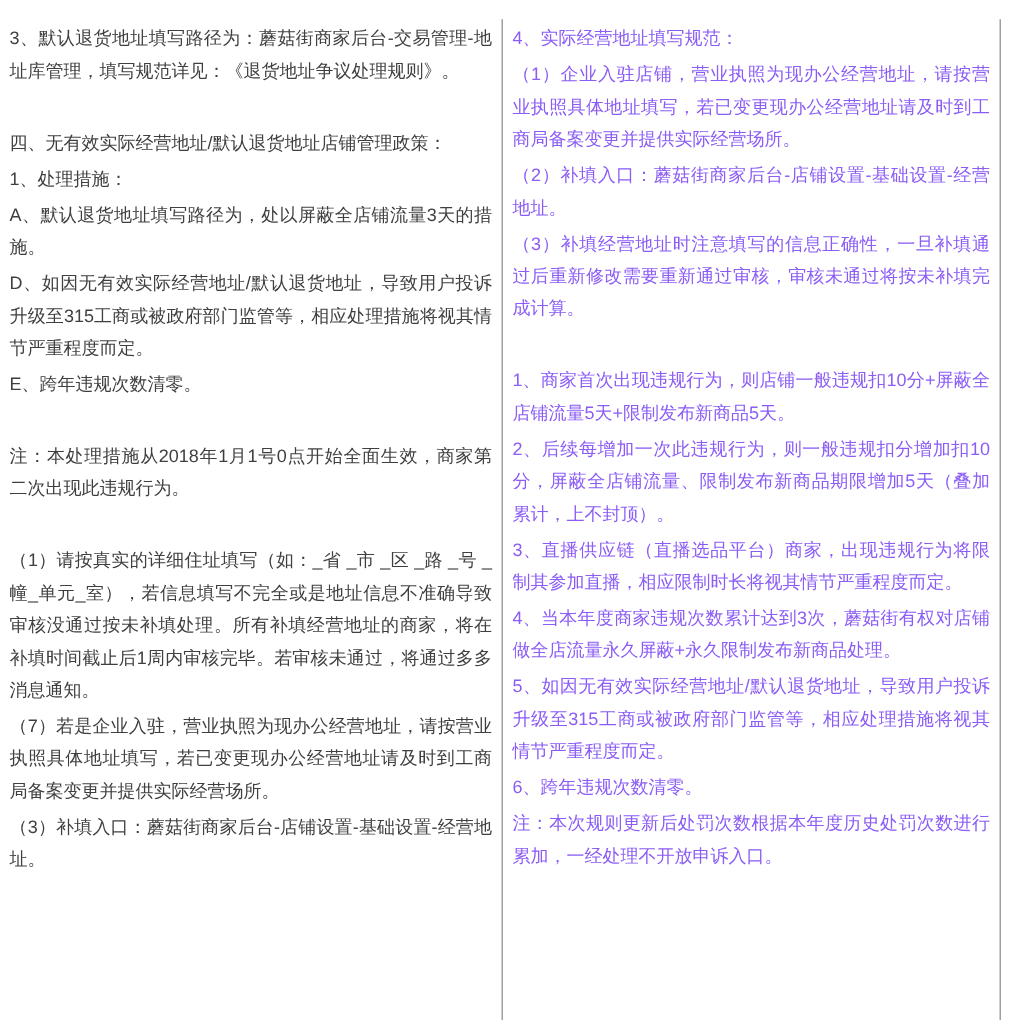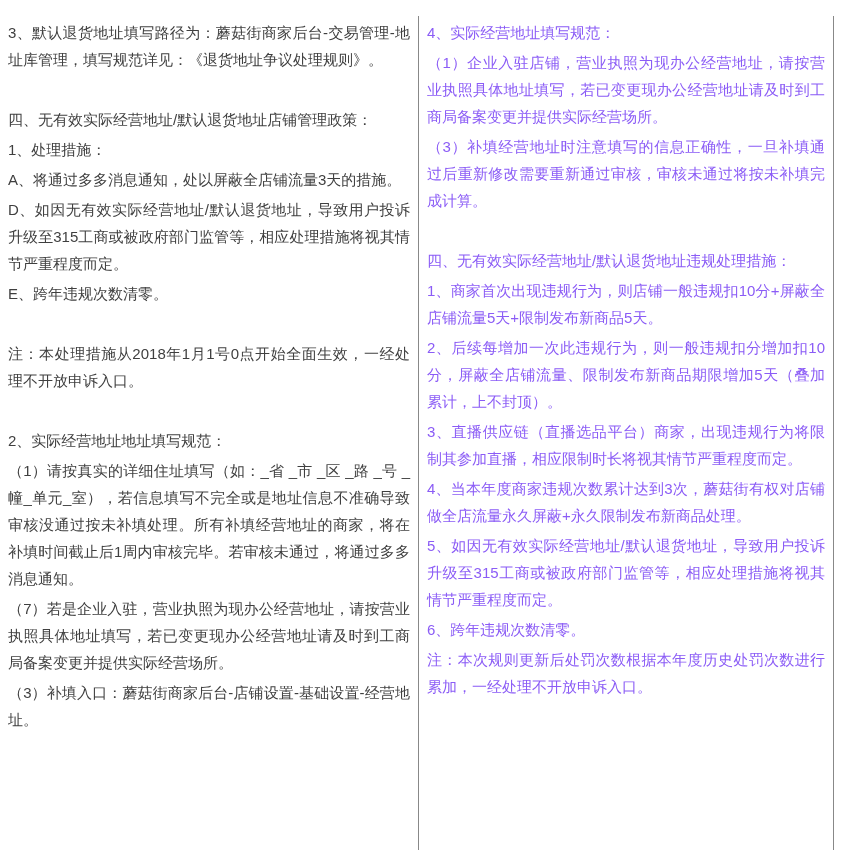--- a/index.html
+++ b/index.html
@@ -50,37 +50,36 @@
 </style>
 </head>
 <body>
 
 <div class="doc-table">
   <div class="doc-cell cell-left" style="color: rgb(63, 63, 63);">
       <p class="para">3、默认退货地址填写路径为：蘑菇街商家后台-交易管理-地址库管理，填写规范详见：《退货地址争议处理规则》。</p>
       <p class="para blank"></p>
       <p class="para">四、无有效实际经营地址/默认退货地址店铺管理政策：</p>
       <p class="para">1、处理措施：</p>
-      <p class="para">A、将通过多多消息通知，处以屏蔽全店铺流量3天的措施。</p>
+      <p class="para">A、默认退货地址填写路径为，处以屏蔽全店铺流量3天的措施。</p>
       <p class="para">D、如因无有效实际经营地址/默认退货地址，导致用户投诉升级至315工商或被政府部门监管等，相应处理措施将视其情节严重程度而定。</p>
       <p class="para">E、跨年违规次数清零。</p>
       <p class="para blank"></p>
-      <p class="para">注：本处理措施从2018年1月1号0点开始全面生效，一经处理不开放申诉入口。</p>
+      <p class="para">注：本处理措施从2018年1月1号0点开始全面生效，商家第二次出现此违规行为。</p>
       <p class="para blank"></p>
-      <p class="para"> 2、实际经营地址地址填写规范：</p>
       <p class="para">（1）请按真实的详细住址填写（如：_省 _市 _区 _路 _号 _幢_单元_室），若信息填写不完全或是地址信息不准确导致审核没通过按未补填处理。所有补填经营地址的商家，将在补填时间截止后1周内审核完毕。若审核未通过，将通过多多消息通知。</p>
       <p class="para">（7）若是企业入驻，营业执照为现办公经营地址，请按营业执照具体地址填写，若已变更现办公经营地址请及时到工商局备案变更并提供实际经营场所。</p>
       <p class="para">（3）补填入口：蘑菇街商家后台-店铺设置-基础设置-经营地址。</p>
     </div>
   <div class="doc-cell cell-right" style="color: #8b5cf6;">
       <p class="para">4、实际经营地址填写规范：</p>
       <p class="para">（1）企业入驻店铺，营业执照为现办公经营地址，请按营业执照具体地址填写，若已变更现办公经营地址请及时到工商局备案变更并提供实际经营场所。</p>
+      <p class="para">（2）补填入口：蘑菇街商家后台-店铺设置-基础设置-经营地址。</p>
       <p class="para">（3）补填经营地址时注意填写的信息正确性，一旦补填通过后重新修改需要重新通过审核，审核未通过将按未补填完成计算。</p>
       <p class="para blank"></p>
-      <p class="para">四、无有效实际经营地址/默认退货地址违规处理措施：</p>
       <p class="para">1、商家首次出现违规行为，则店铺一般违规扣10分+屏蔽全店铺流量5天+限制发布新商品5天。</p>
       <p class="para">2、后续每增加一次此违规行为，则一般违规扣分增加扣10分，屏蔽全店铺流量、限制发布新商品期限增加5天（叠加累计，上不封顶）。</p>
       <p class="para">3、直播供应链（直播选品平台）商家，出现违规行为将限制其参加直播，相应限制时长将视其情节严重程度而定。</p>
       <p class="para">4、当本年度商家违规次数累计达到3次，蘑菇街有权对店铺做全店流量永久屏蔽+永久限制发布新商品处理。</p>
       <p class="para">5、如因无有效实际经营地址/默认退货地址，导致用户投诉升级至315工商或被政府部门监管等，相应处理措施将视其情节严重程度而定。</p>
       <p class="para">6、跨年违规次数清零。</p>
       <p class="para">注：本次规则更新后处罚次数根据本年度历史处罚次数进行累加，一经处理不开放申诉入口。</p>
     </div>
 </div>
 

